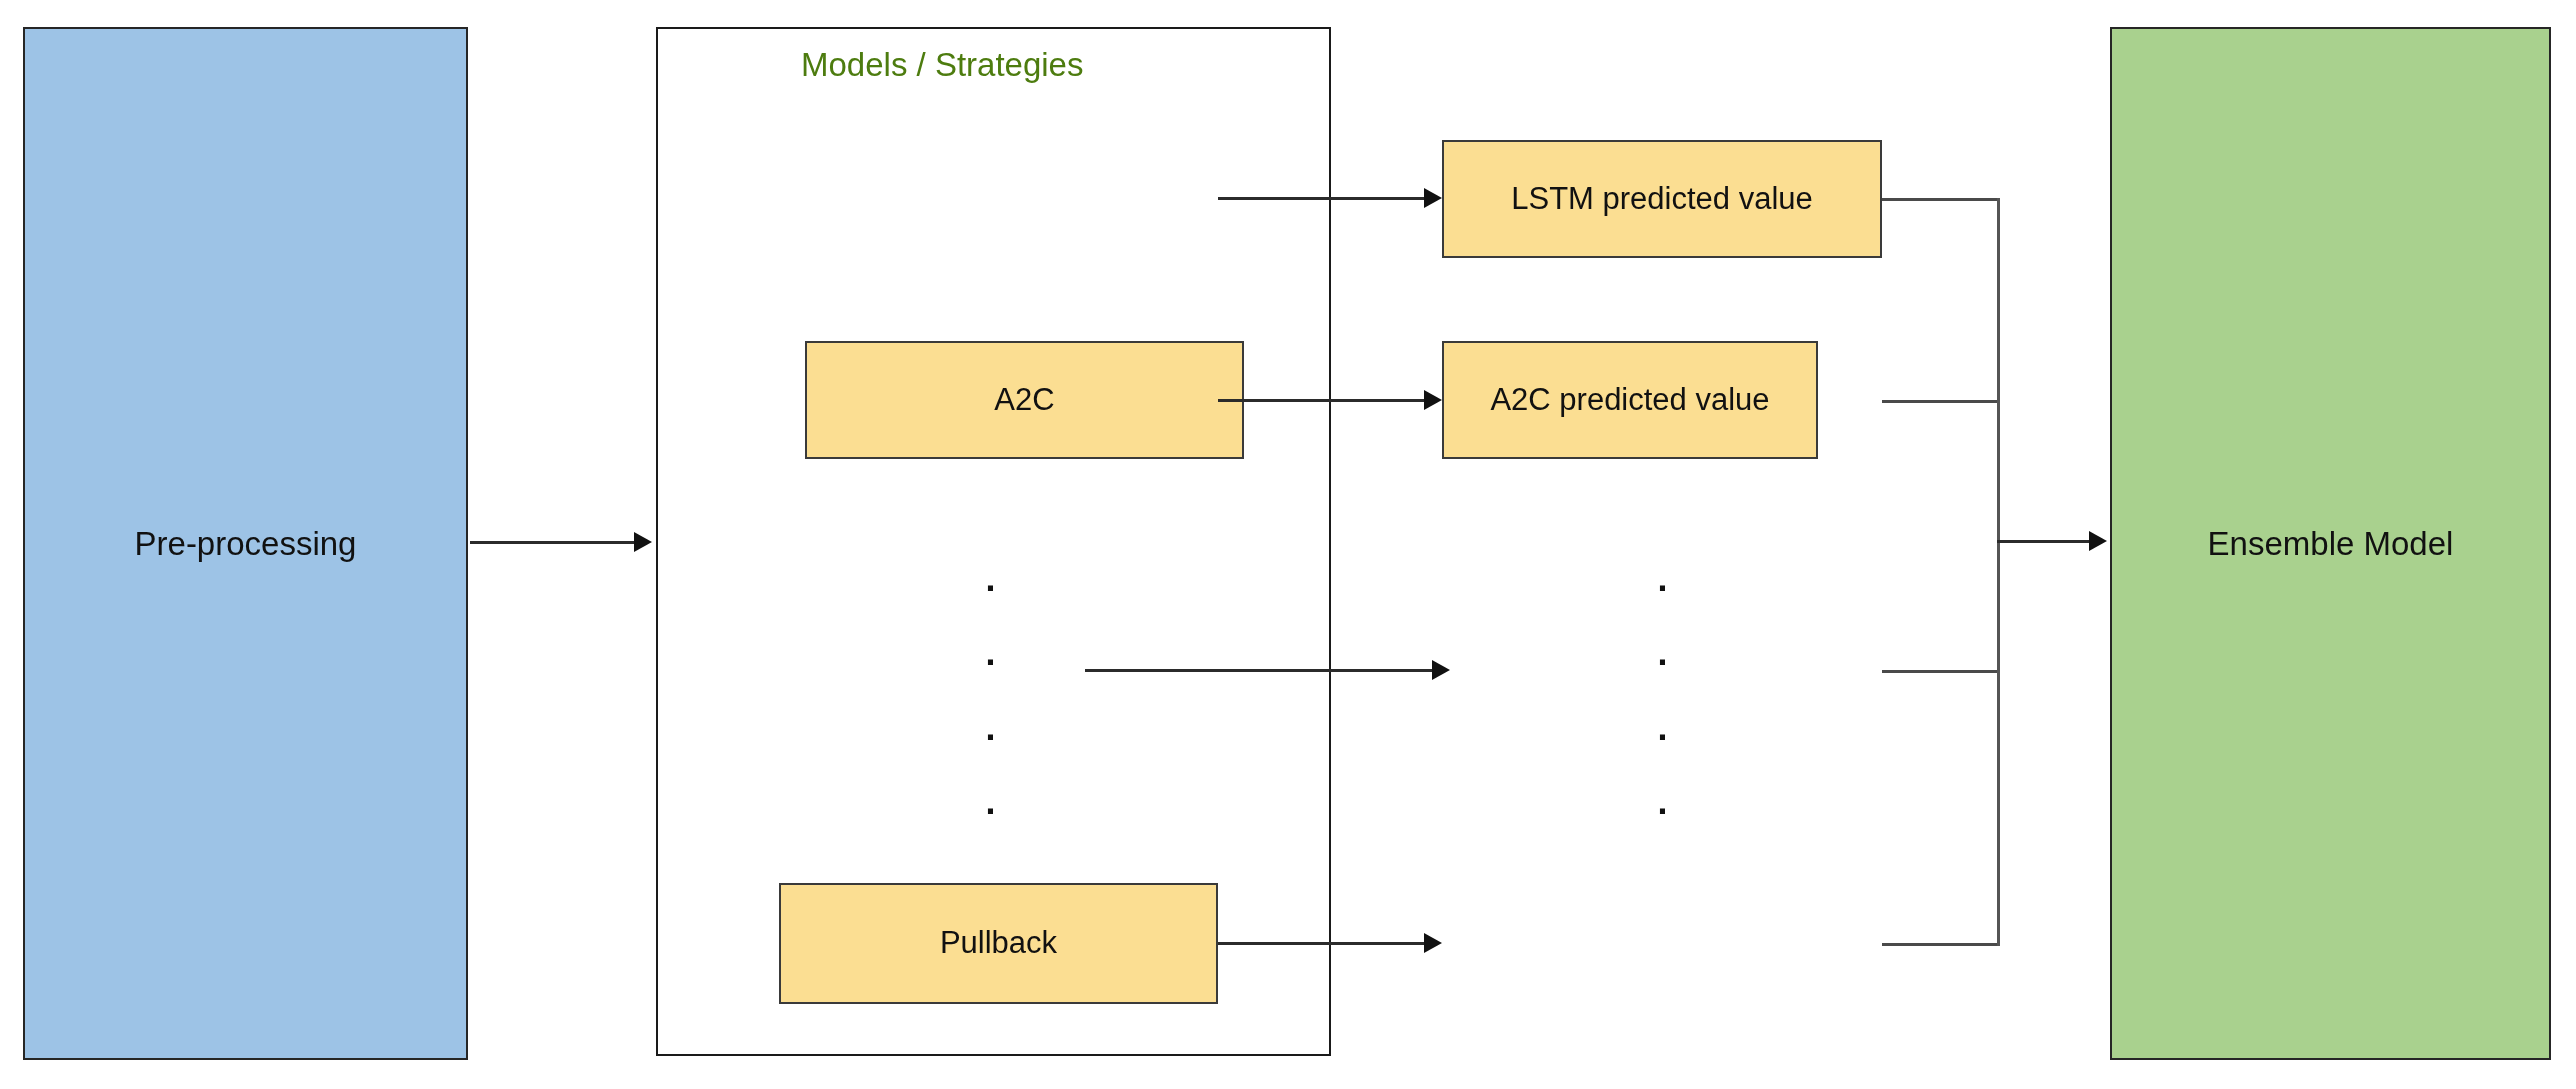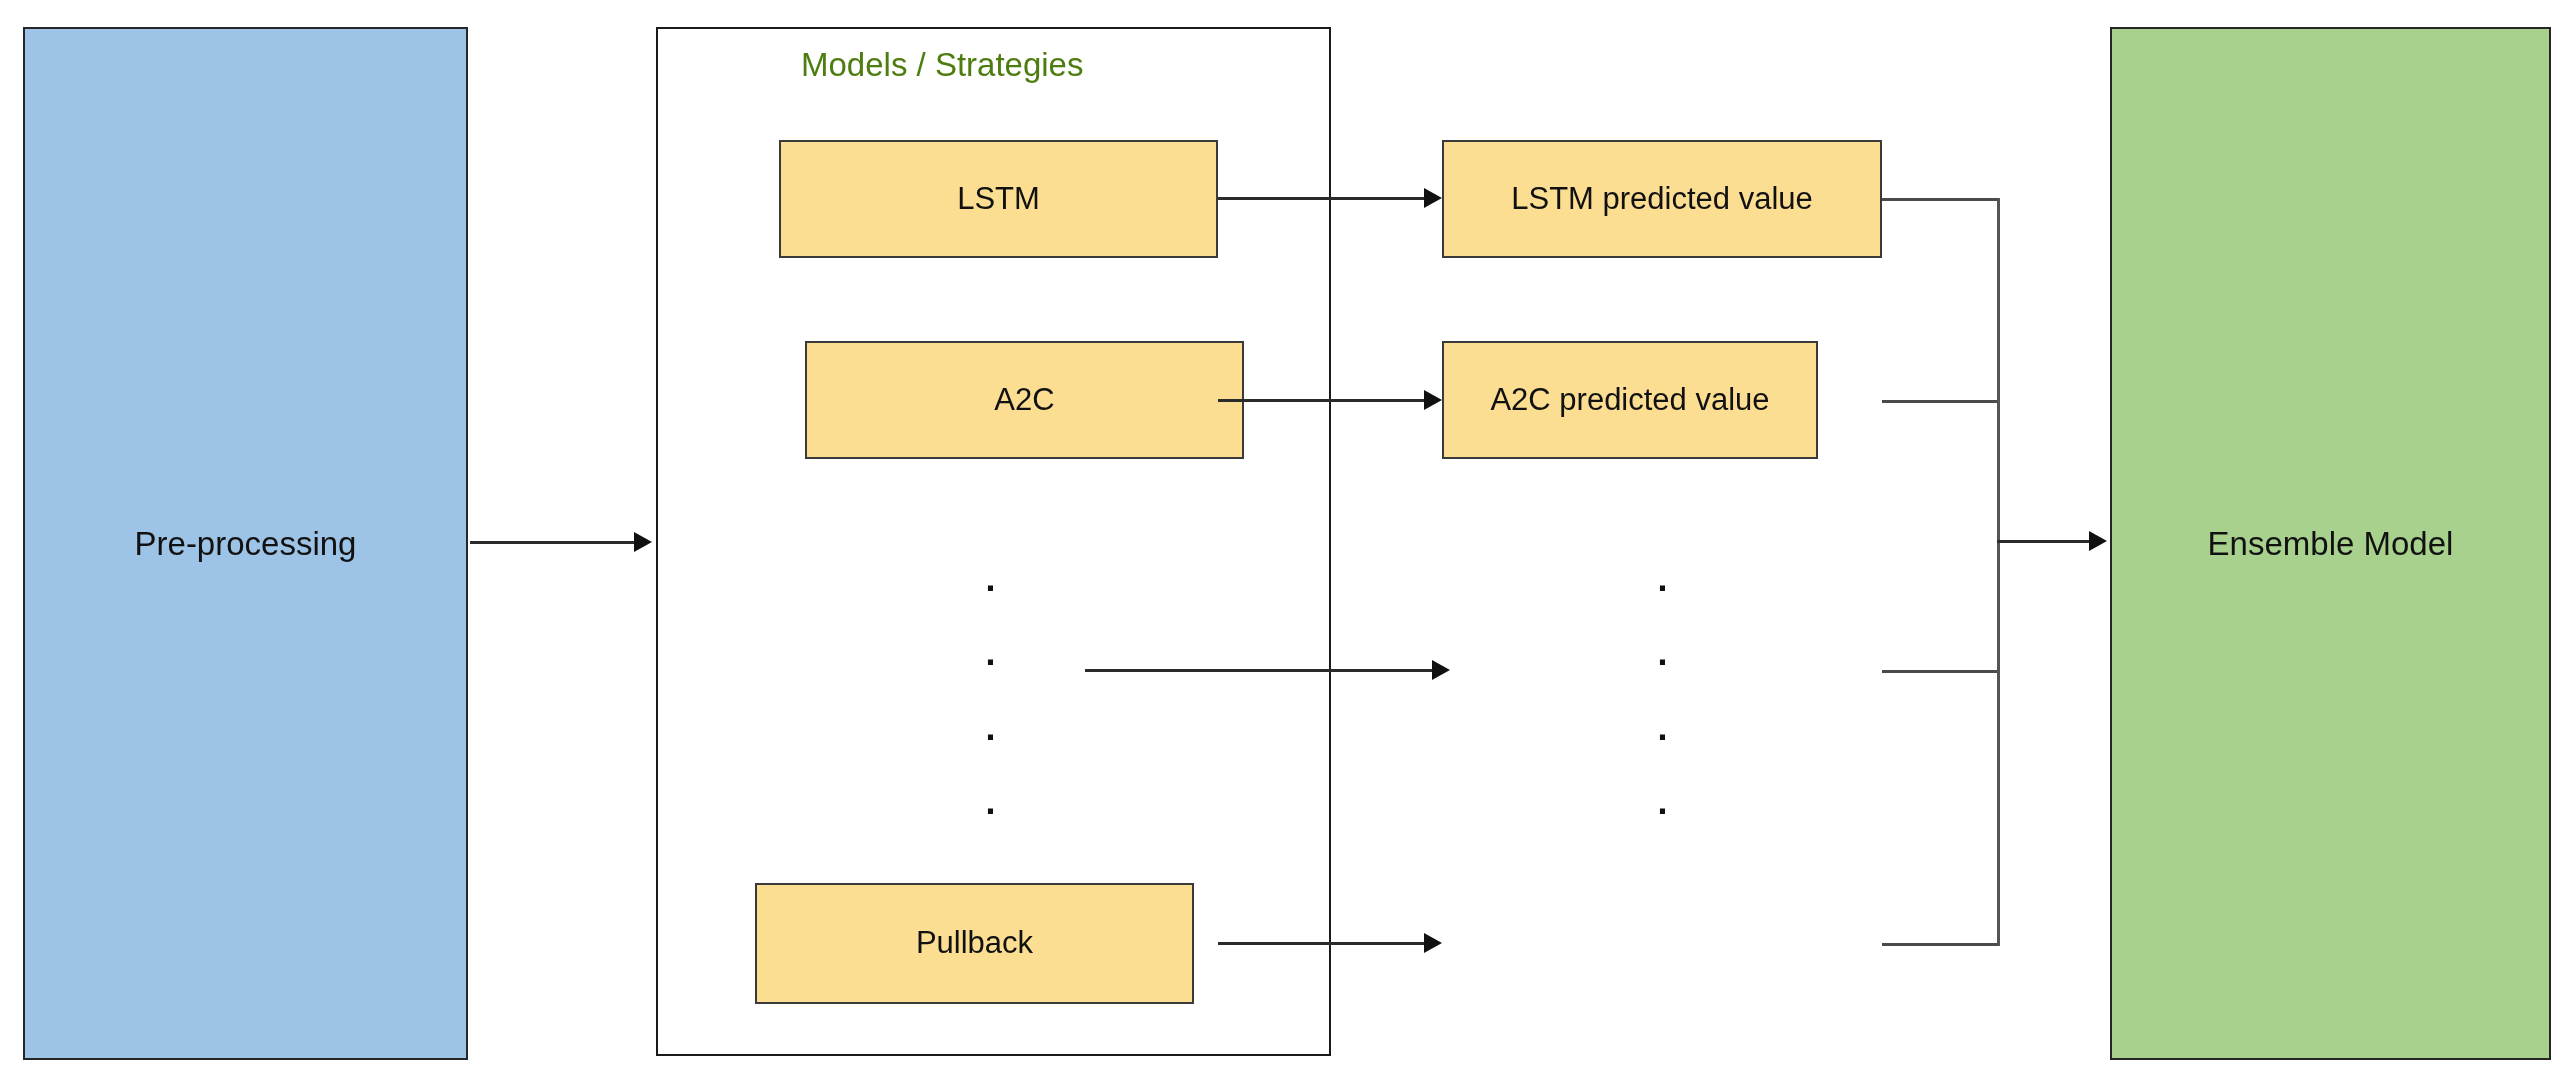--- a/index.html
+++ b/index.html
@@ -83,27 +83,24 @@
   <div class="box stage blue" style="left:23px;top:27px;width:445px;height:1033px;">
     <span>Pre-processing</span>
   </div>
 
   <div class="line-h" style="left:470px;top:541px;width:164px;"></div>
   <div class="arrow-head" style="left:634px;top:532px;"></div>
 
   <div class="container-box" style="left:656px;top:27px;width:675px;height:1029px;"></div>
   <div class="container-title" style="left:801px;top:46px;">Models / Strategies</div>
 
-  <div class="box node" style="left:779px;top:140px;width:439px;height:118px;">
-    <span>LSTM</span>
-  </div>
   <div class="box node" style="left:805px;top:341px;width:439px;height:118px;">
     <span>A2C</span>
   </div>
-  <div class="box node" style="left:755px;top:883px;width:439px;height:121px;">
+  <div class="box node" style="left:779px;top:883px;width:439px;height:121px;">
     <span>Pullback</span>
   </div>
 
   <div class="dots" style="left:978px;top:575px;width:25px;height:230px;">
     <span>.</span>
     <span>.</span>
     <span>.</span>
     <span>.</span>
   </div>
 

